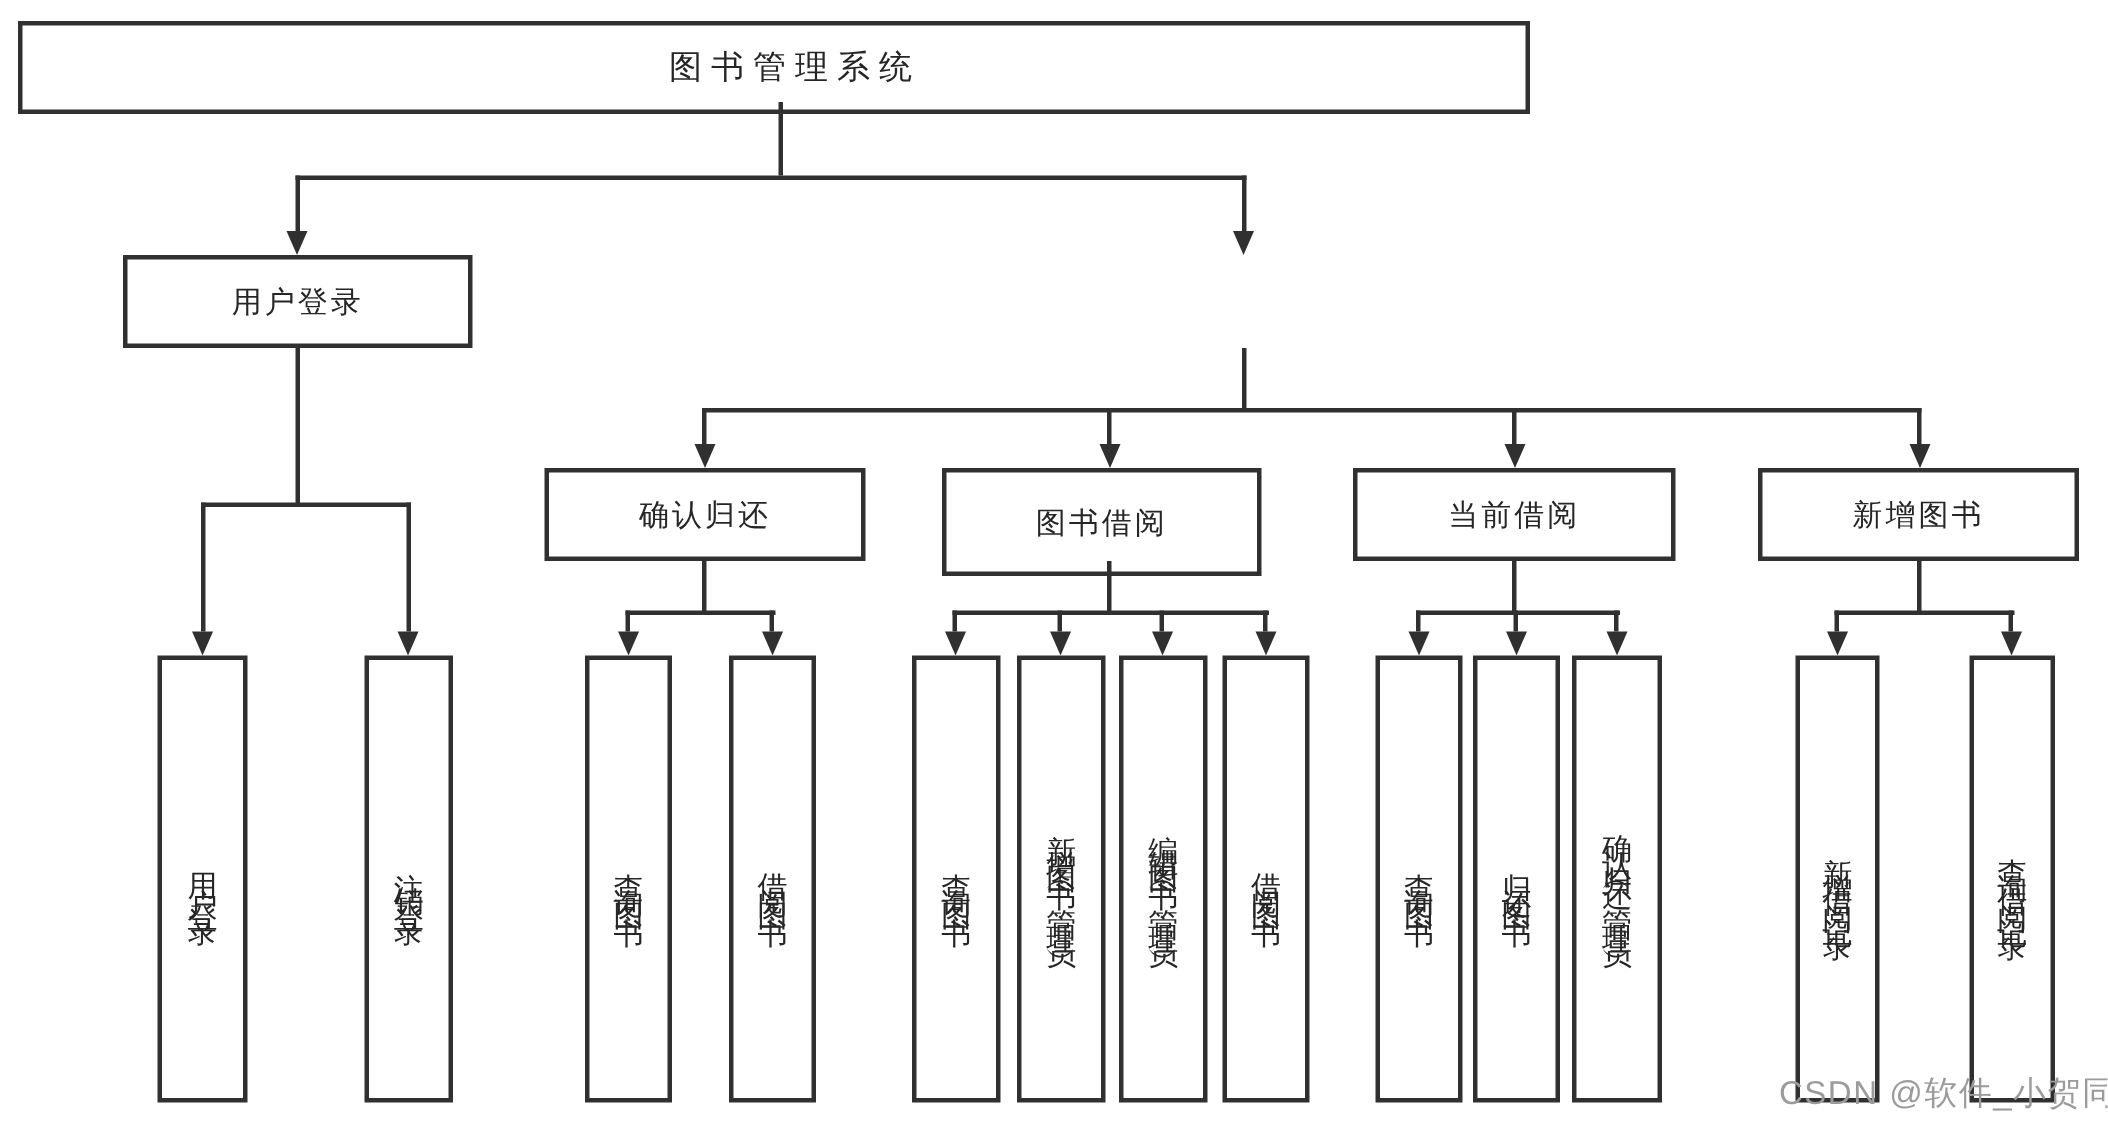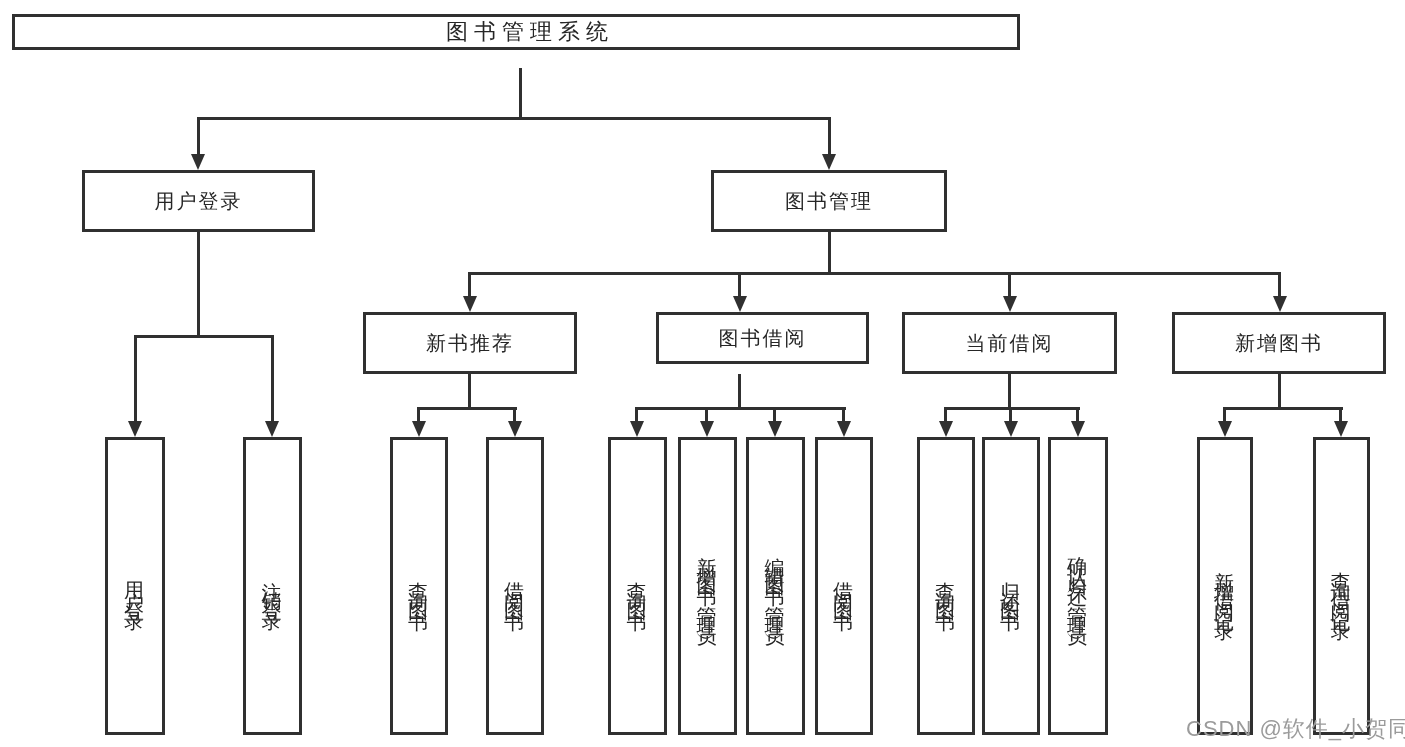--- a/index.html
+++ b/index.html
@@ -67,52 +67,51 @@
     letter-spacing: 1px;
     z-index: 5;
     white-space: nowrap;
   }
 </style>
 </head>
 <body>
 
 <div class="stage">
 
-  <div class="node root-node" style="left:12px; top:14px; width:1008px; height:36px;">图书管理系统</div>
+  <div class="node root-node" style="left:12px; top:14px; width:1008px; height:62px;">图书管理系统</div>
 
   <div class="vl" style="left:519px; top:68px; height:49px;"></div>
   <div class="hl" style="left:197px; top:117px; width:634px;"></div>
   <div class="vl" style="left:197px; top:117px; height:38px;"></div>
   <div class="ar" style="left:191px; top:154px;"></div>
   <div class="vl" style="left:828px; top:117px; height:38px;"></div>
   <div class="ar" style="left:822px; top:154px;"></div>
 
   <div class="node" style="left:82px; top:170px; width:233px; height:62px;">用户登录</div>
-  <div class="node" style="left:711px; top:170px; width:236px; height:62px;">图书管理</div>
 
   <div class="vl" style="left:197px; top:232px; height:106px;"></div>
   <div class="hl" style="left:134px; top:335px; width:140px;"></div>
   <div class="vl" style="left:134px; top:335px; height:86px;"></div>
   <div class="ar" style="left:128px; top:421px;"></div>
   <div class="vl" style="left:271px; top:335px; height:86px;"></div>
   <div class="ar" style="left:265px; top:421px;"></div>
 
   <div class="vl" style="left:828px; top:232px; height:41px;"></div>
   <div class="hl" style="left:468px; top:272px; width:813px;"></div>
   <div class="vl" style="left:468px; top:272px; height:24px;"></div>
   <div class="ar" style="left:463px; top:296px;"></div>
   <div class="vl" style="left:738px; top:272px; height:24px;"></div>
   <div class="ar" style="left:733px; top:296px;"></div>
   <div class="vl" style="left:1008px; top:272px; height:24px;"></div>
   <div class="ar" style="left:1003px; top:296px;"></div>
   <div class="vl" style="left:1278px; top:272px; height:24px;"></div>
   <div class="ar" style="left:1273px; top:296px;"></div>
 
-  <div class="node" style="left:363px; top:312px; width:214px; height:62px;">新书推荐</div>
-  <div class="node" style="left:656px; top:312px; width:213px; height:52px;">图书借阅</div>
+  <div class="node" style="left:363px; top:312px; width:214px; height:62px;">确认归还</div>
+  <div class="node" style="left:628px; top:312px; width:213px; height:72px;">图书借阅</div>
   <div class="node" style="left:902px; top:312px; width:215px; height:62px;text-align:right;">当前借阅</div>
   <div class="node" style="left:1172px; top:312px; width:214px; height:62px;">新增图书</div>
 
   <div class="vl" style="left:468px; top:374px; height:36px;"></div>
   <div class="hl" style="left:417px; top:407px; width:100px;"></div>
   <div class="vl" style="left:417px; top:407px; height:14px;"></div>
   <div class="ar" style="left:412px; top:421px;"></div>
   <div class="vl" style="left:513px; top:407px; height:14px;"></div>
   <div class="ar" style="left:508px; top:421px;"></div>
 

